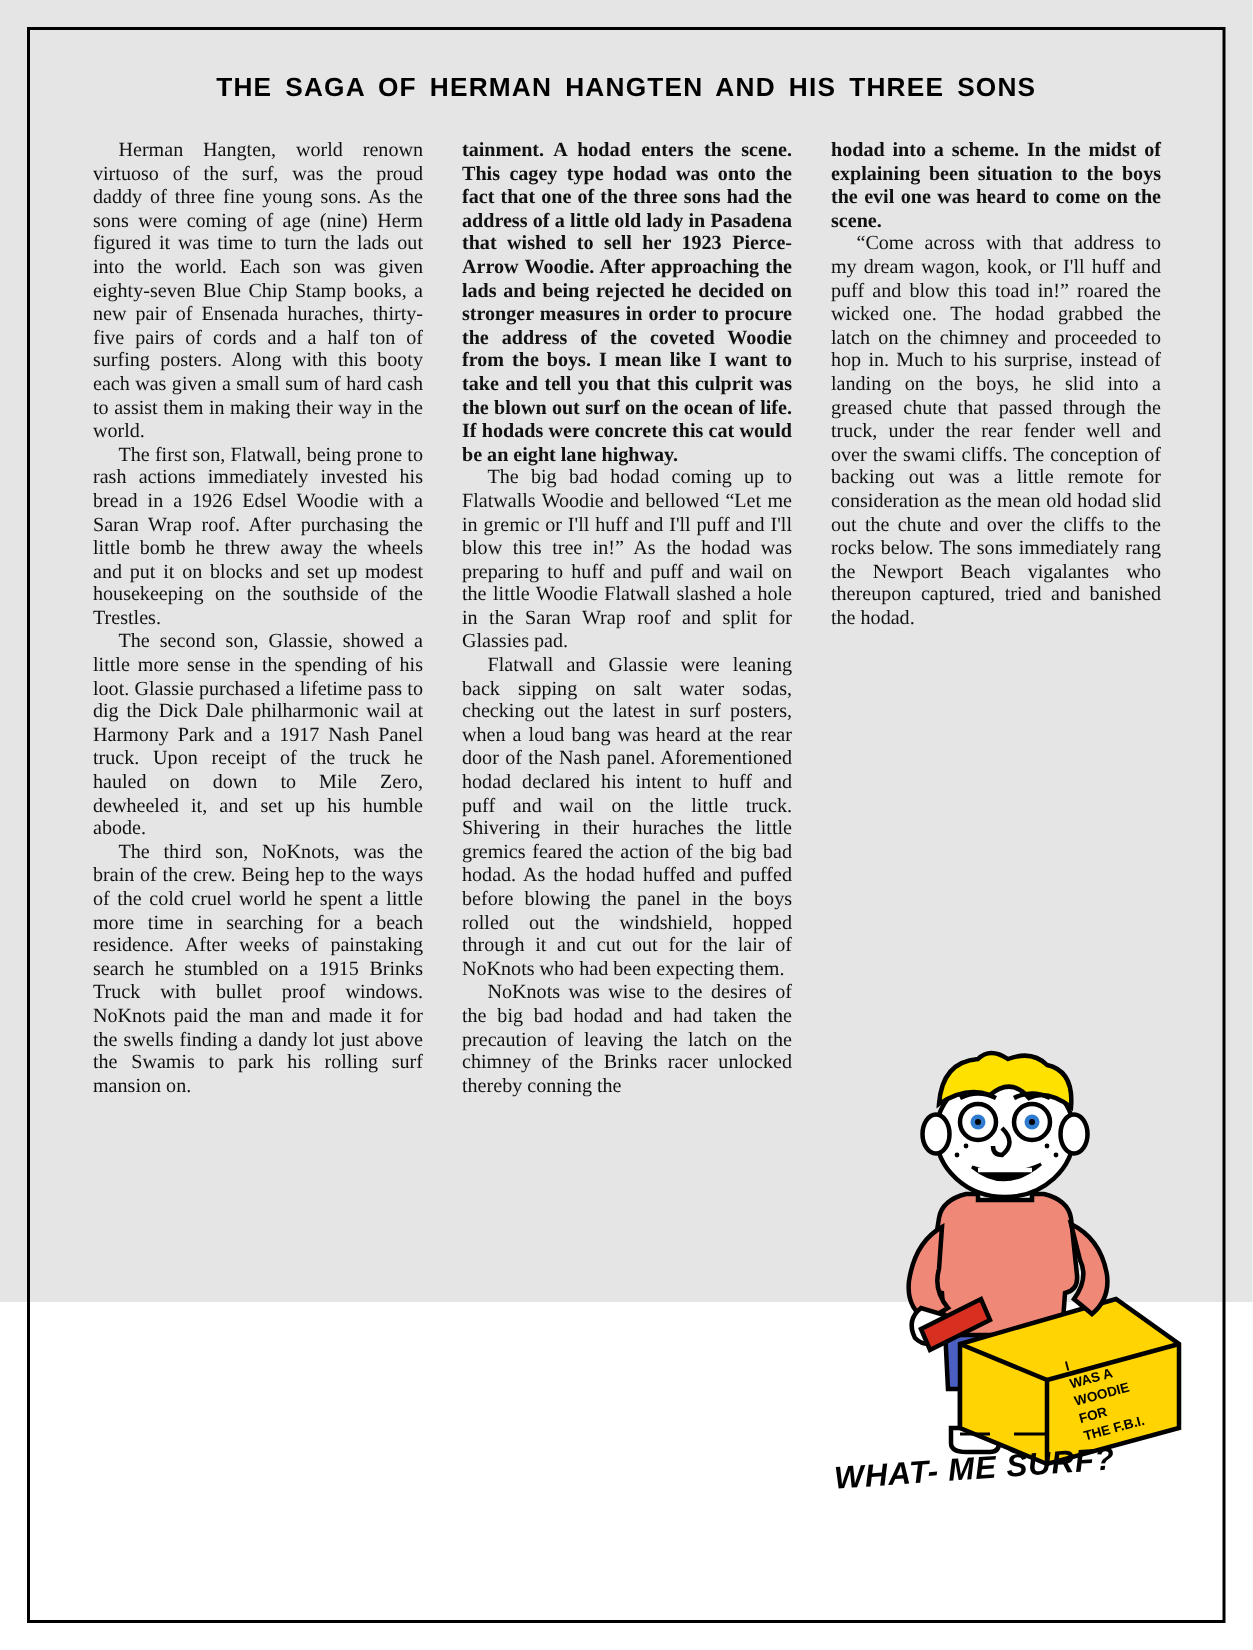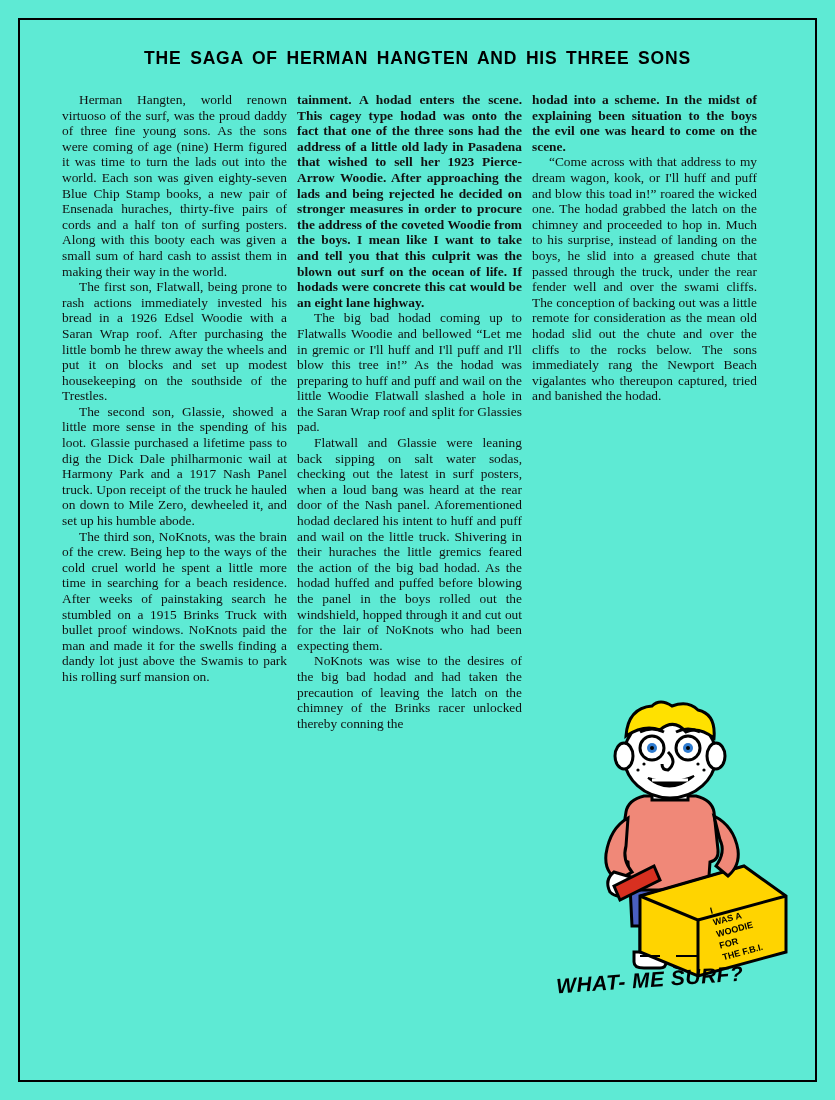--- a/index.html
+++ b/index.html
@@ -12,22 +12,22 @@
     height: 1100px;
     font-family: "Liberation Serif", serif;
     color: #000000;
     position: relative;
     overflow: hidden;
   }
   .page {
     position: absolute;
     left: 0; top: 0;
     width: 835px;
-    height: 1100px;
-    background: #5eead4;
+    height: 868px;
+    background: #e5e5e5;
   }
   .page-border {
     position: absolute;
     left: 18px;
     top: 18px;
     width: 799px;
     height: 1064px;
     border: 2px solid #000000;
     box-sizing: border-box;
     pointer-events: none;
@@ -45,21 +45,21 @@
     word-spacing: 3px;
     color: #000000;
   }
   .columns {
     position: absolute;
     left: 62px;
     top: 92px;
     width: 712px;
     height: 960px;
     display: flex;
-    gap: 10px;
+    gap: 26px;
   }
   .col {
     width: 225px;
     font-size: 13.4px;
     line-height: 15.6px;
     text-align: justify;
     text-justify: inter-word;
     hyphens: manual;
     color: #111;
   }

